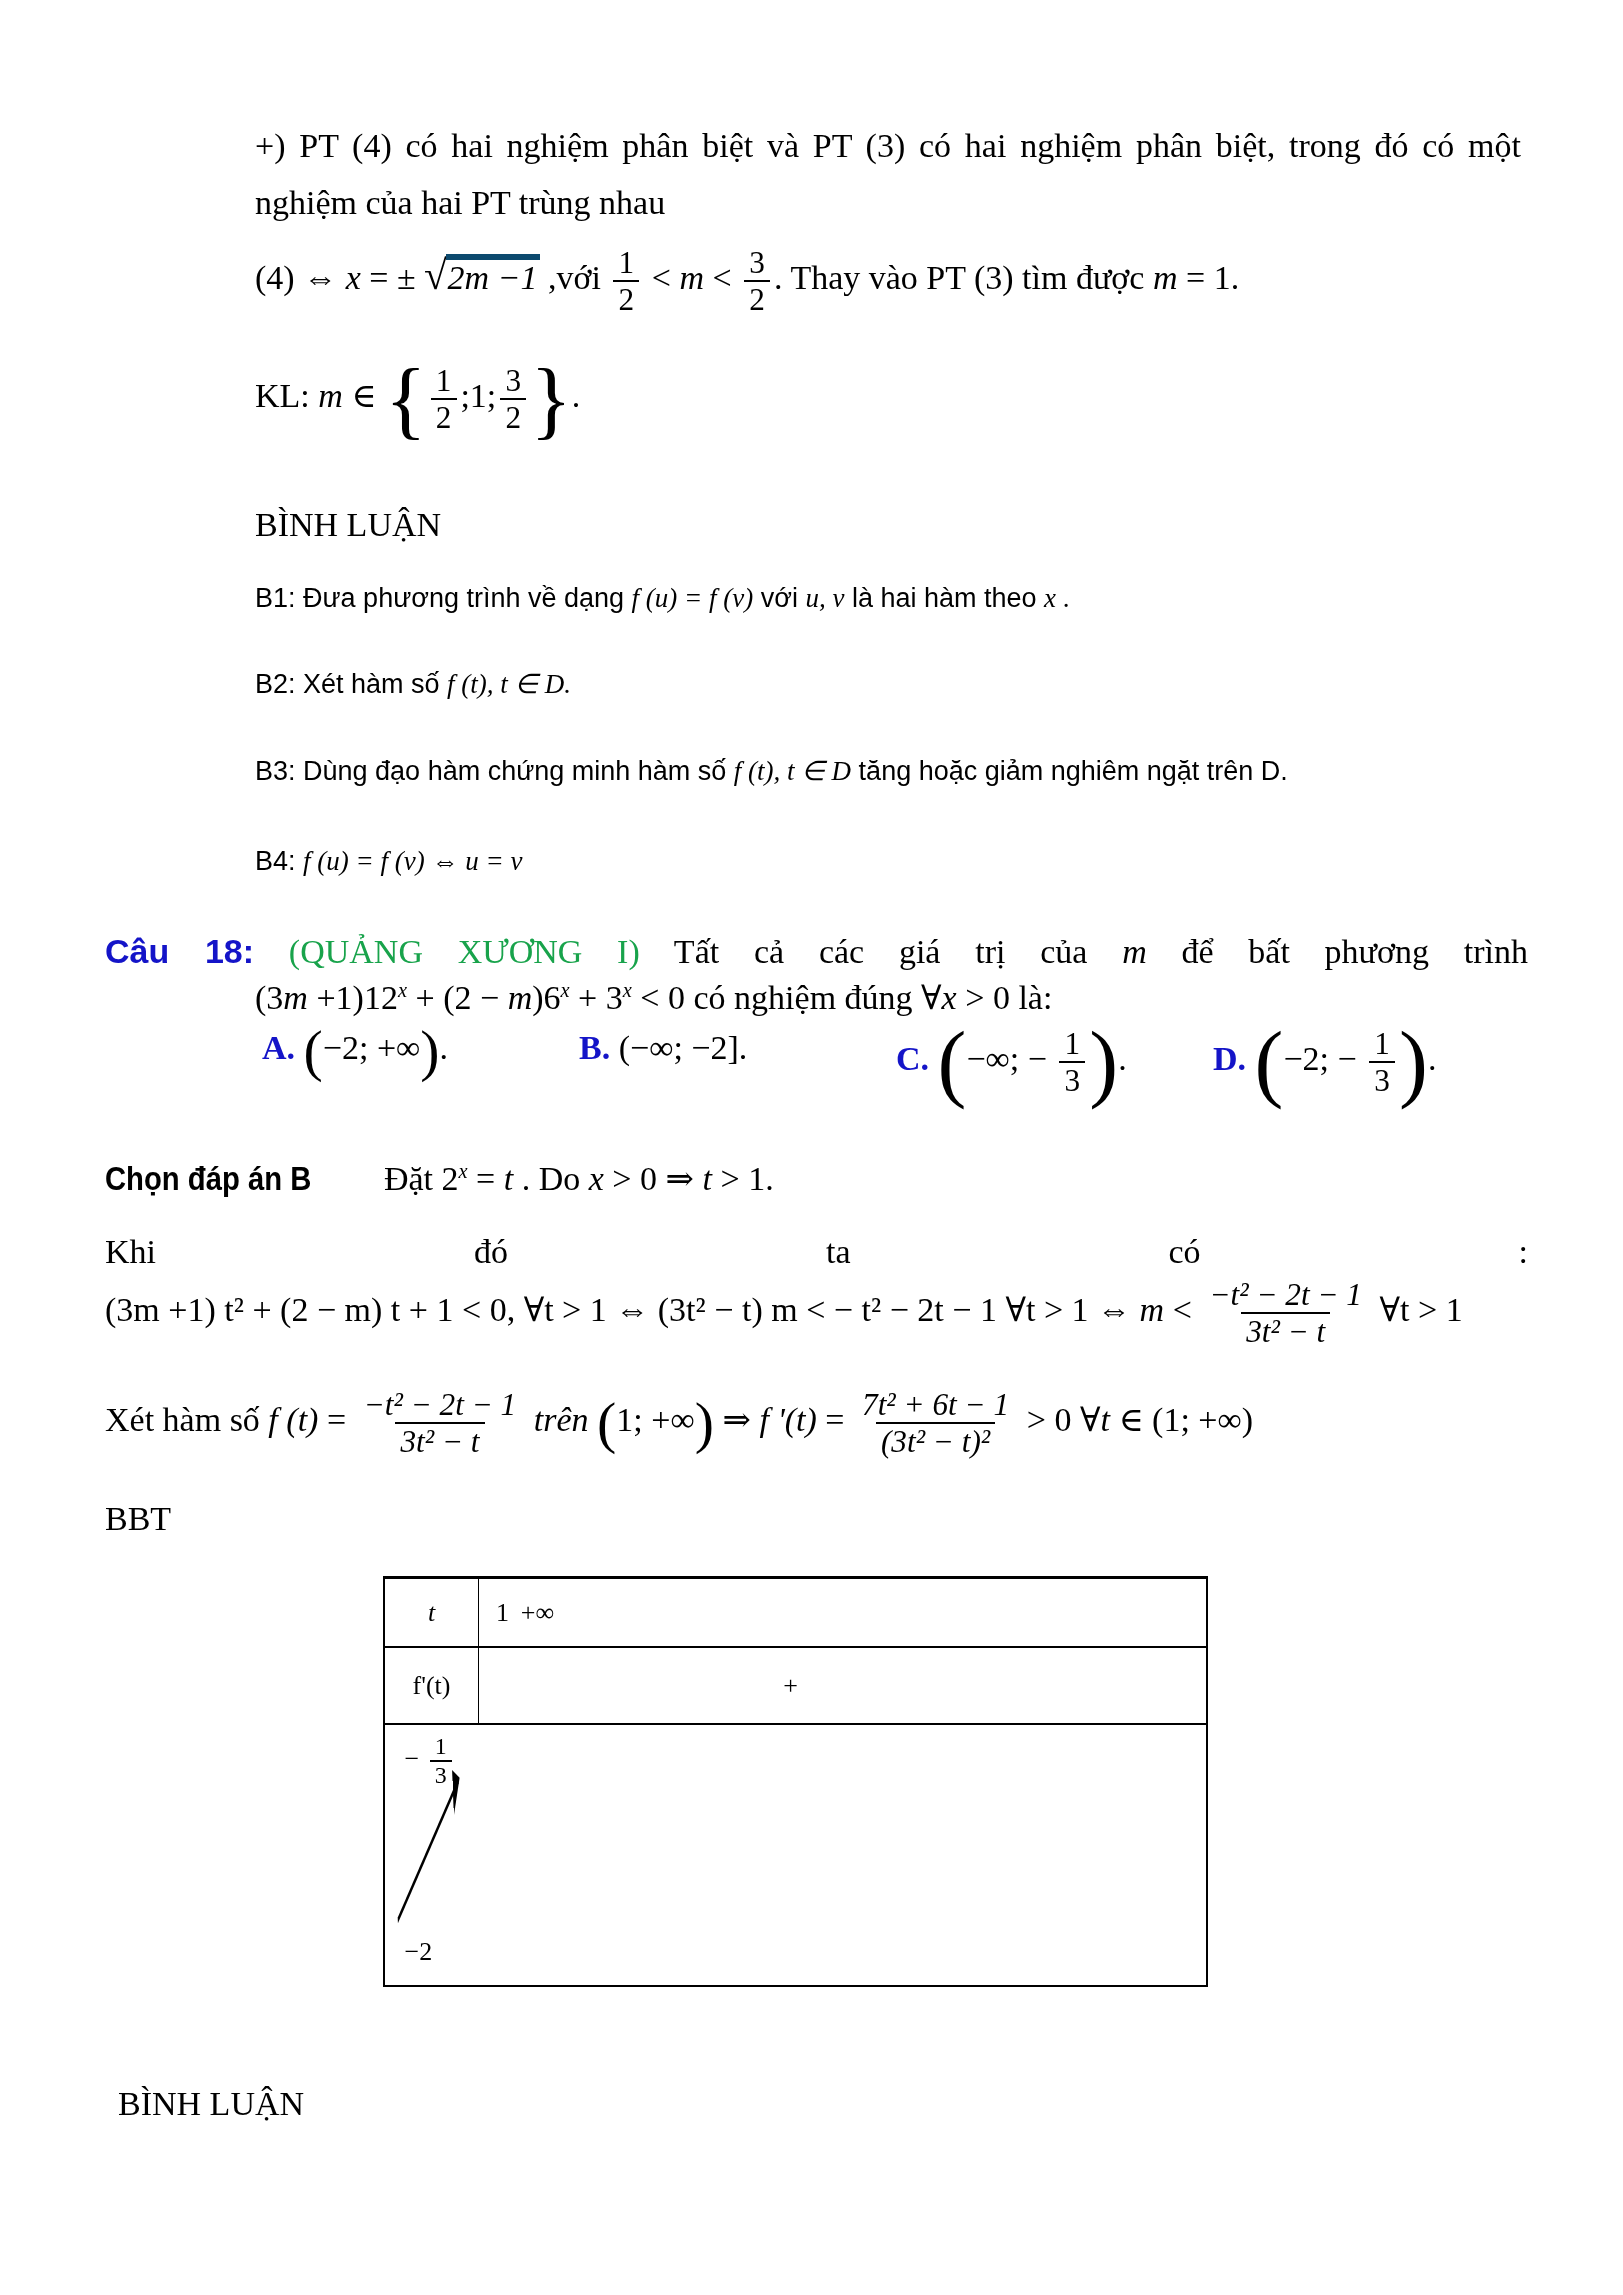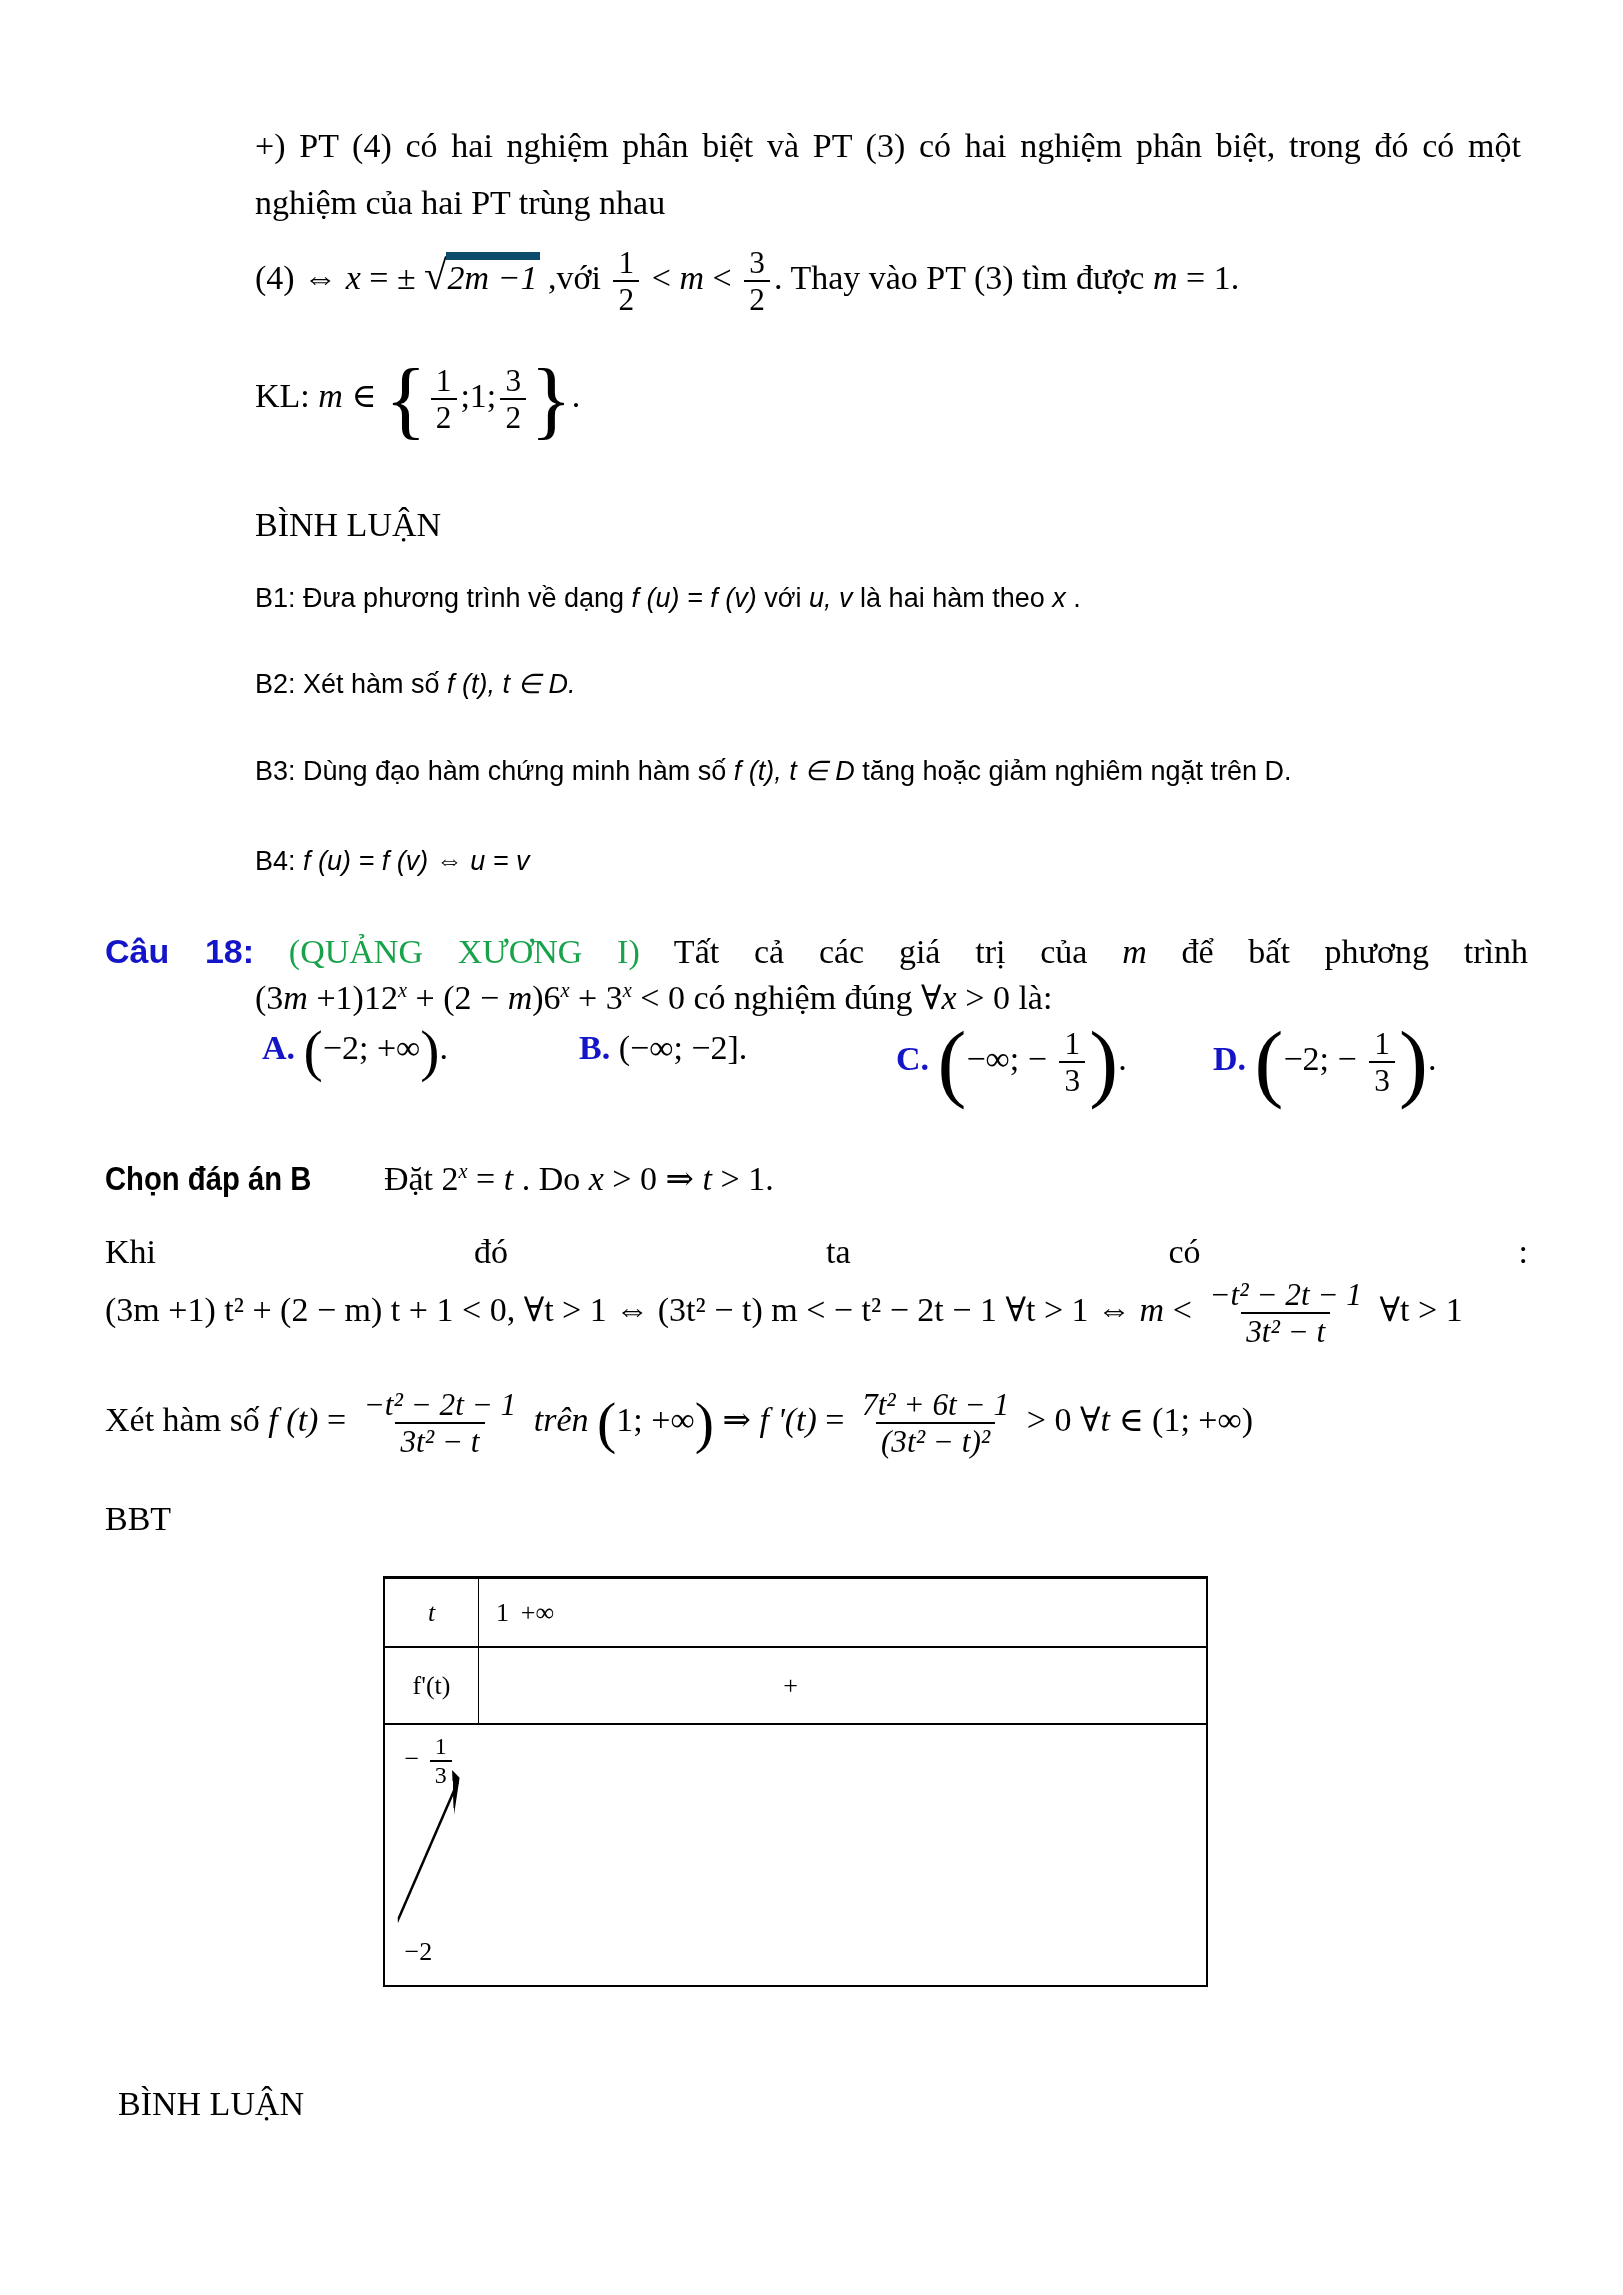--- a/index.html
+++ b/index.html
@@ -2,31 +2,31 @@
 <html style="--blue: #1414C8; --green: #18A34B;font-size:10.5px"><head>
 <meta charset="utf-8">
 <style>
   html,body{margin:0;padding:0;background:#e8e8e8;}
   .page{position:relative;width:1623px;height:2295px;background:#ffffff;overflow:hidden;
         font-family:"Liberation Serif","DejaVu Serif",serif;color:#000;}
   .line{position:absolute;font-size:34px;line-height:1.32;color:#000;}
   .nw{white-space:nowrap;}
   .jl{text-align:justify;text-align-last:justify;}
   .fsans{font-family:"Liberation Sans","DejaVu Sans",sans-serif;font-size:27px;}
-  .m{font-family:Liberation Sans, sans-serif;}
+  .m{font-family:Liberation Serif, serif;}
   .hsans{font-family:"Liberation Sans","DejaVu Sans",sans-serif;}
   .cond{display:inline-block;transform:scaleX(0.86);transform-origin:0 50%;}
   .mr{margin-right:39px;}
   .i{font-style:italic;}
   .b{font-weight:bold;}
   .blue{color:var(--blue,#1414C8);}
   .green{color:var(--green,#18A34B);}
   .sup{font-size:0.60em;vertical-align:super;line-height:0;font-style:italic;}
   .rad{font-size:1.22em;margin-right:-1.3px;}
-  .ovl{display:inline-block;border-top:8px solid #0c4a6e;line-height:1.08;padding:0 2px;}
+  .ovl{display:inline-block;border-top:6px solid #0c4a6e;line-height:1.08;padding:0 2px;}
   .frac{display:inline-flex;flex-direction:column;align-items:center;vertical-align:middle;
         text-align:center;font-size:0.92em;line-height:1.12;margin:0 3.9px;}
   .fn{display:block;padding:0 5.2px;}
   .fd{display:block;border-top:2px solid #000;padding:0 5.2px;}
   .big{font-size:1.7em;font-weight:400;vertical-align:middle;line-height:0;}
   .big2{font-size:2.55em;font-weight:400;vertical-align:middle;line-height:0;}
   .lim{display:inline-flex;flex-direction:column;align-items:center;vertical-align:middle;
        line-height:1.05;margin:0 6.5px;}
   .lb{font-size:0.55em;font-style:italic;}
   .spread{display:flex;justify-content:space-between;}

